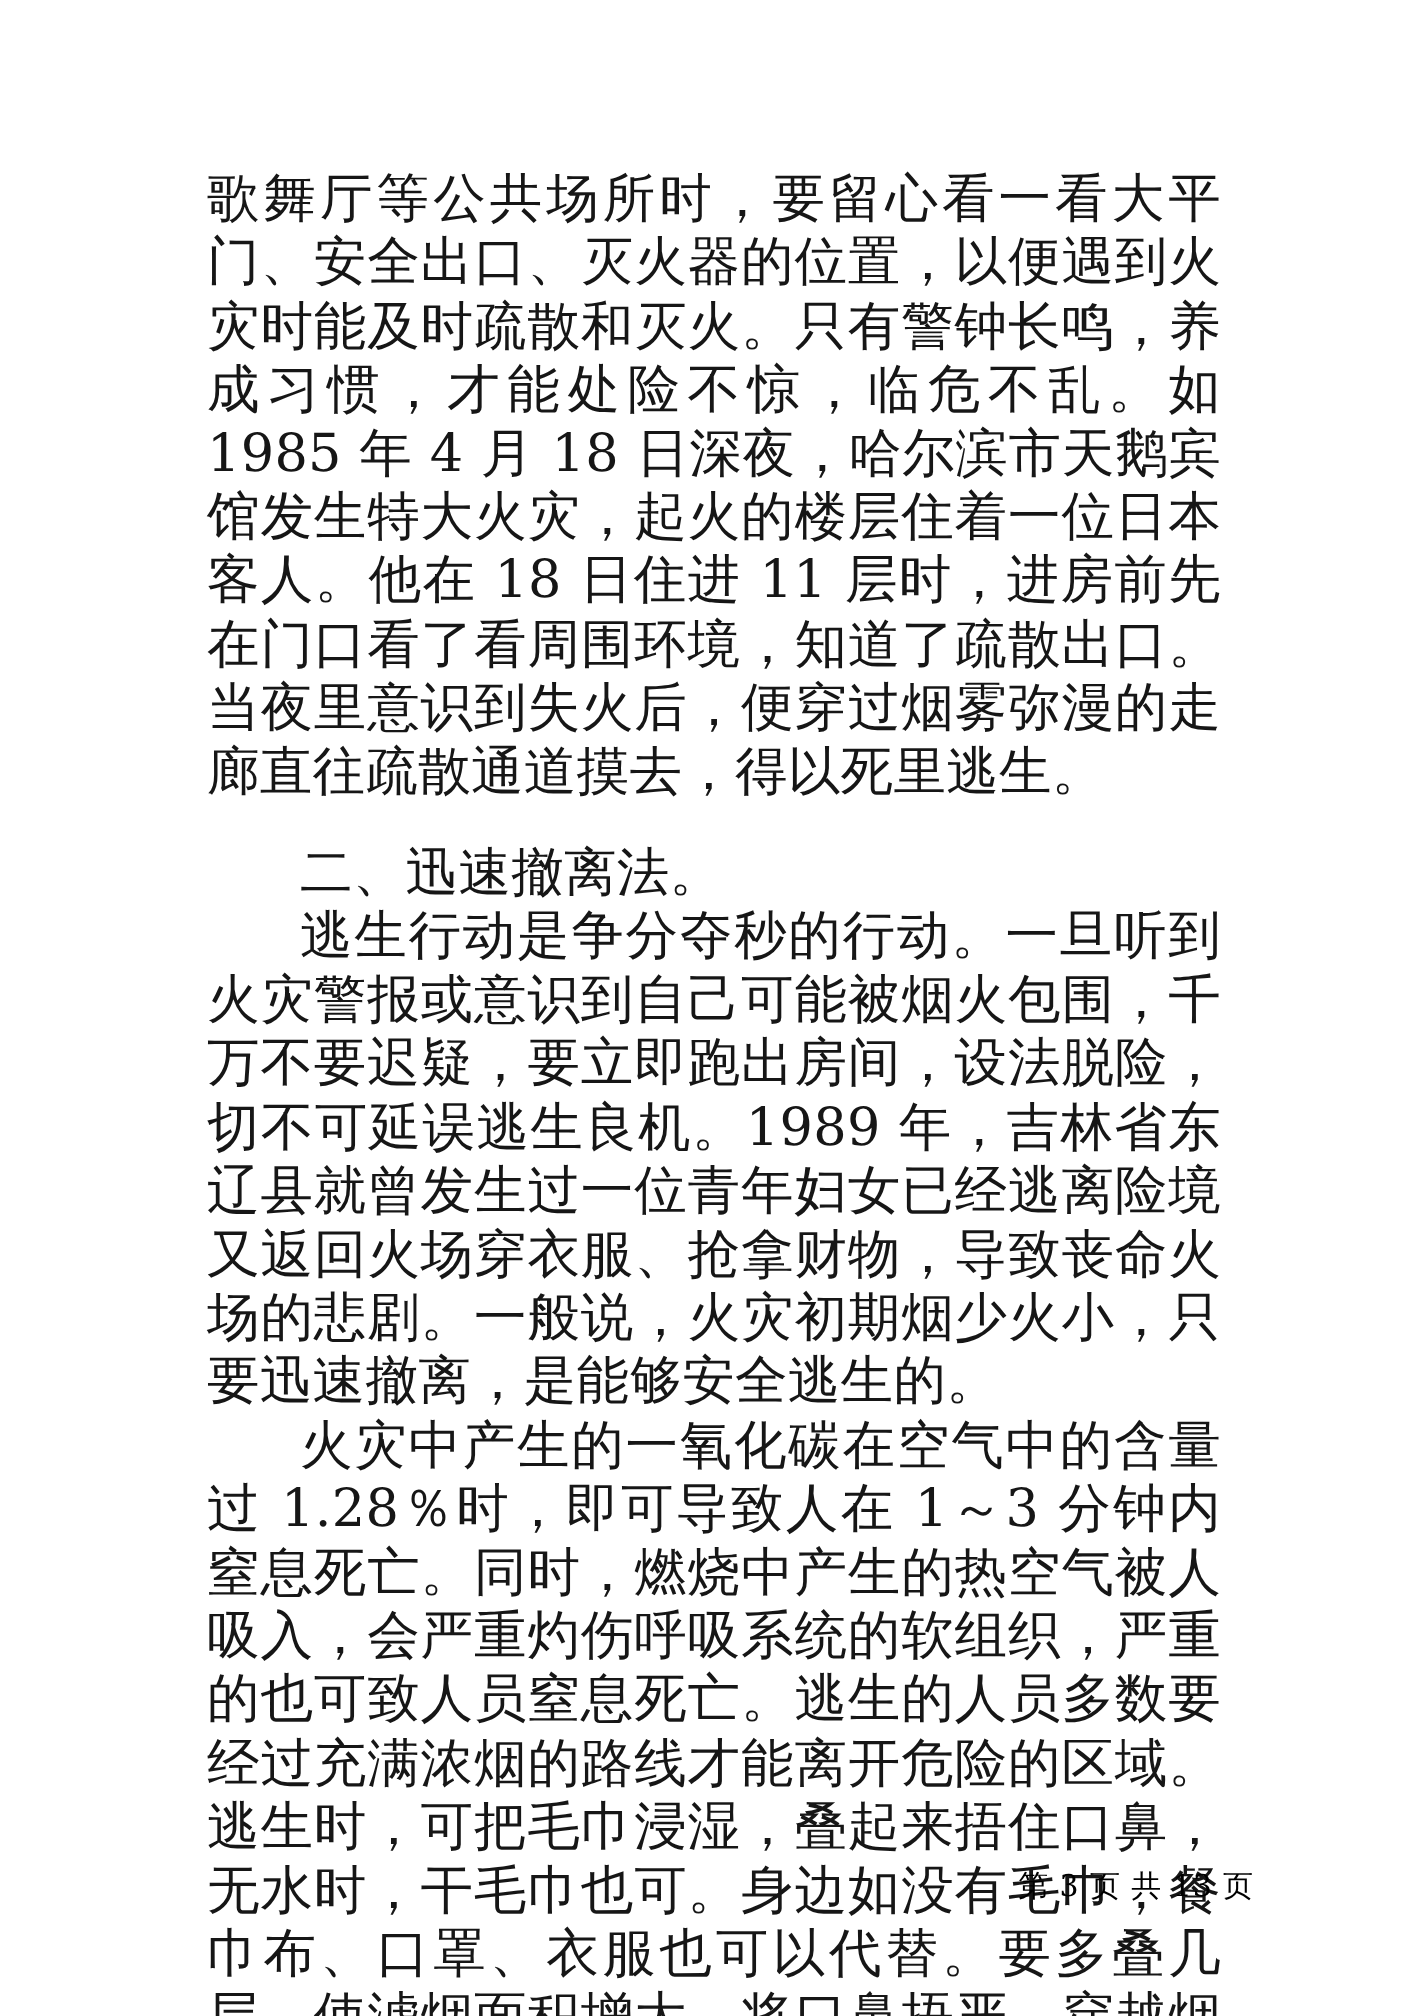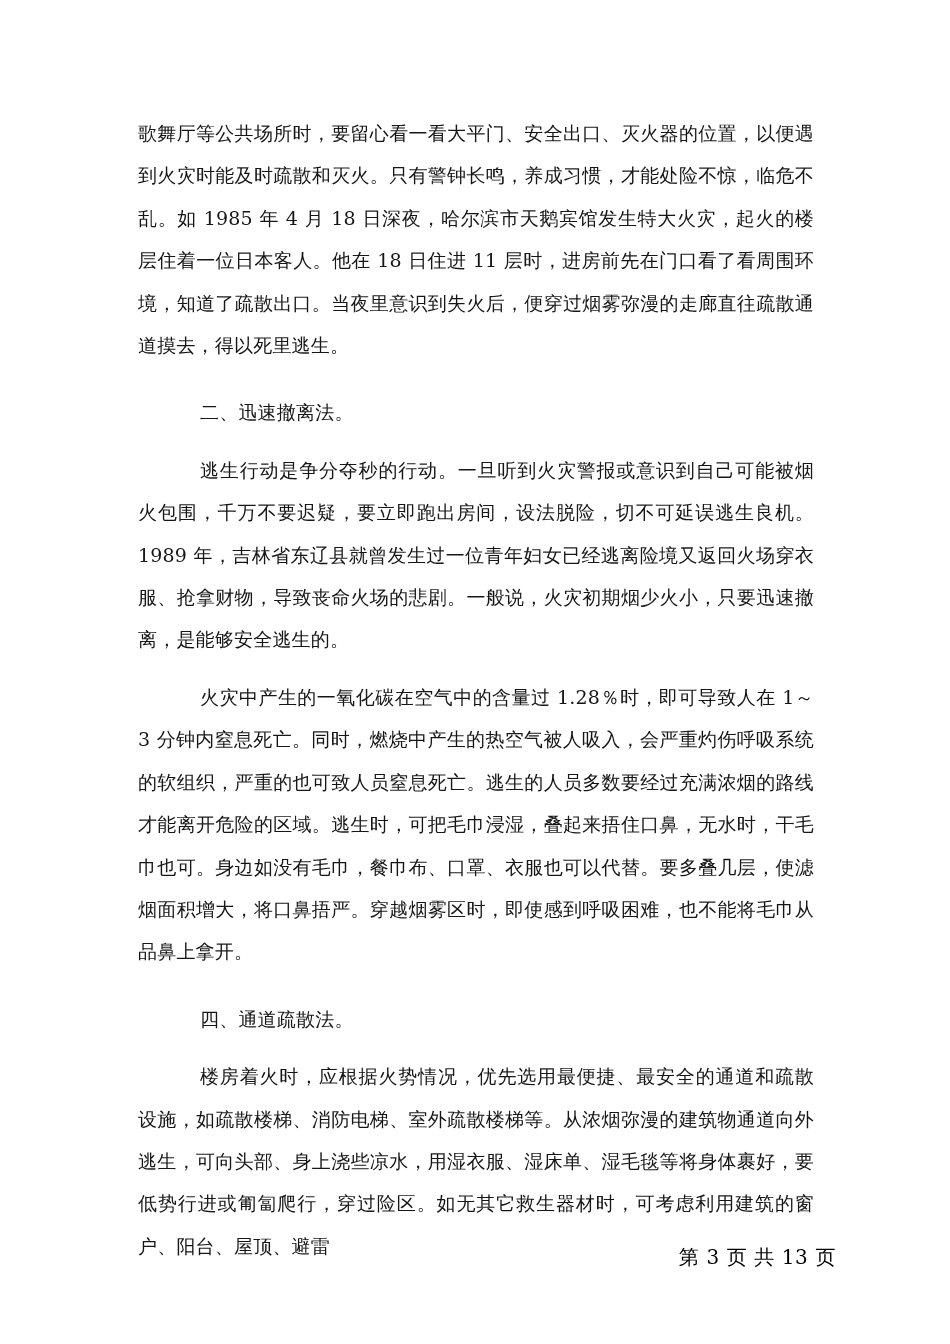--- a/index.html
+++ b/index.html
@@ -27,34 +27,33 @@
 
   #content {
     position: absolute;
     left: 138px;
     top: 112px;
     width: 676px;
   }
 
   .para {
     margin: 0;
-    font-size: 19px;
+    font-size: 35px;
     line-height: 42.4px;
     text-align: justify;
     text-justify: inter-character;
     letter-spacing: 0.2px;
     text-indent: 0;
     color: #161616;
     font-weight: 400;
     -webkit-font-smoothing: antialiased;
   }
 
   .para.indent {
     text-indent: 62px;
-    margin-top: 15px;
   }
 
   .para.heading {
     text-indent: 62px;
     text-align: left;
     margin-top: 25px;
   }
 
   #footer {
     position: absolute;

